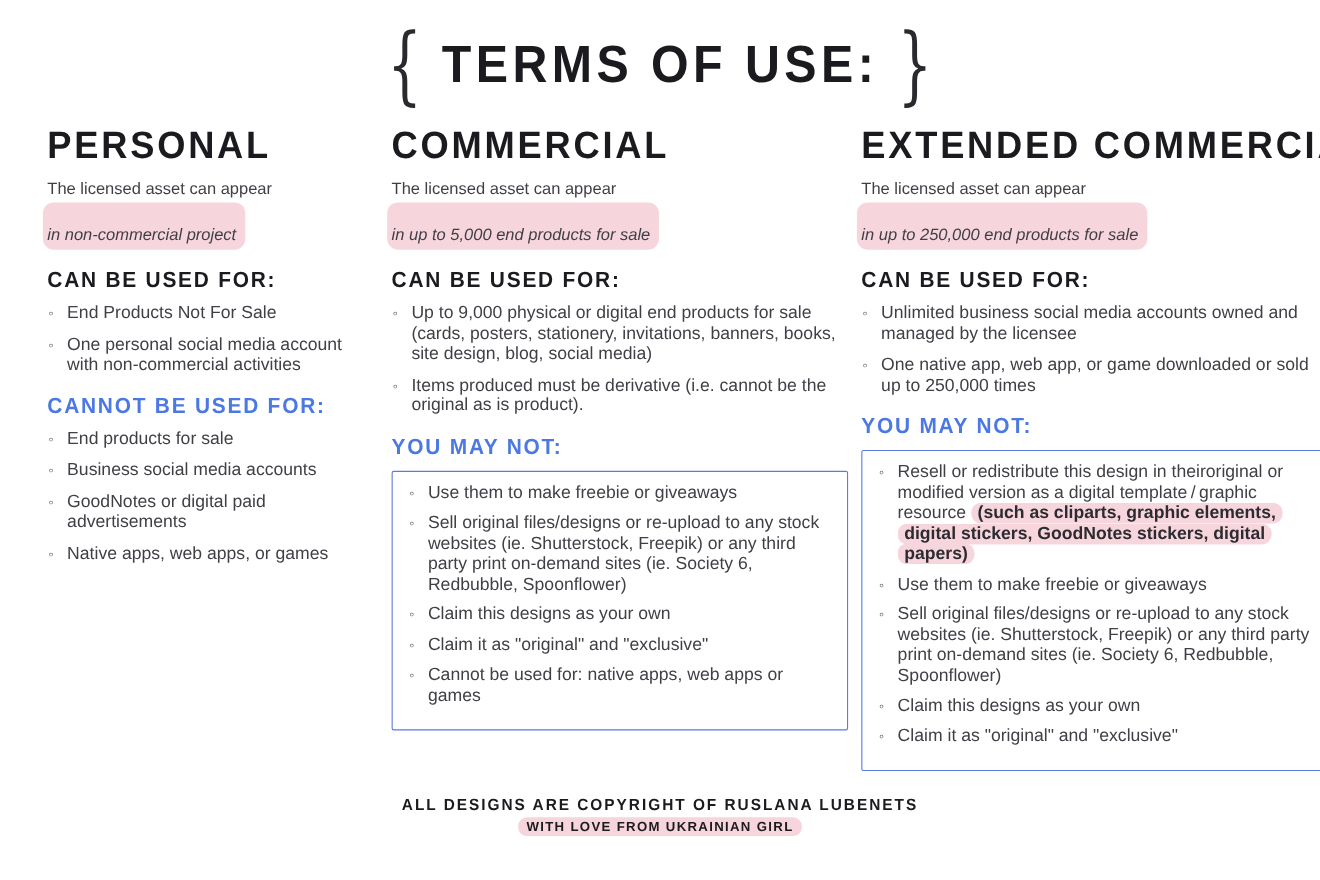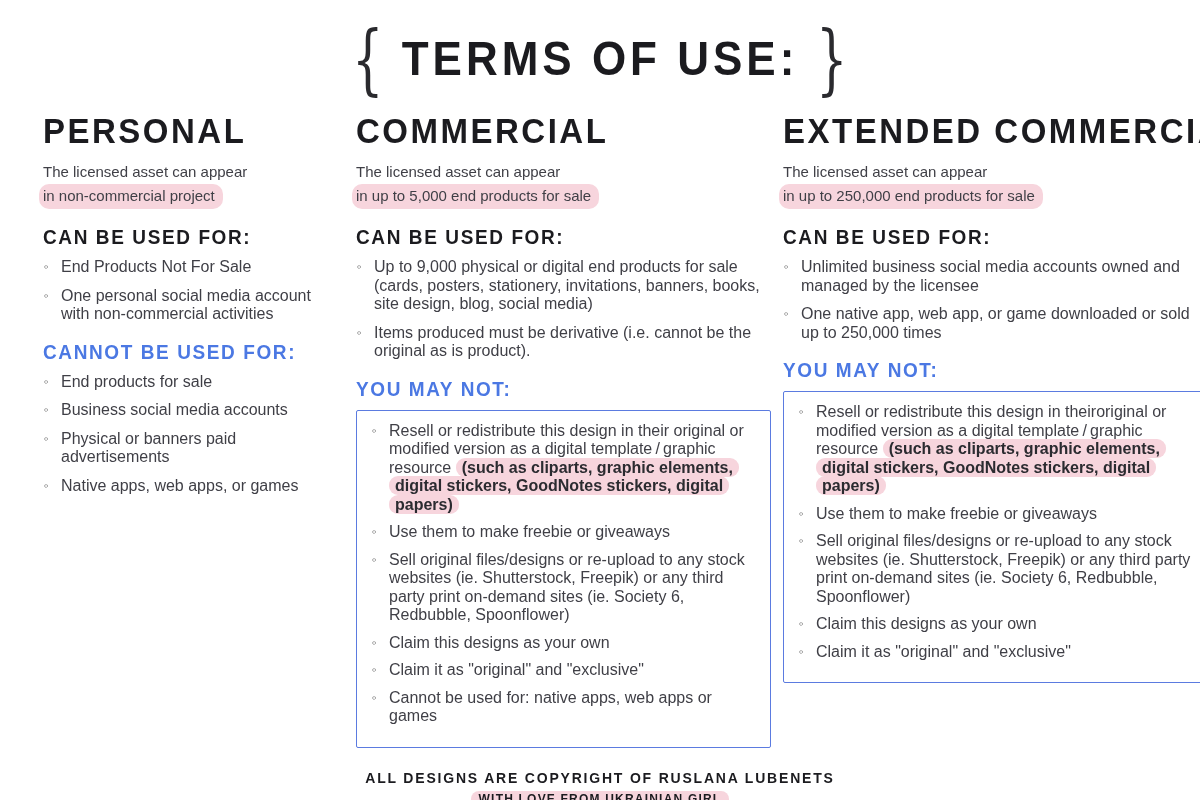--- a/index.html
+++ b/index.html
@@ -26,22 +26,22 @@
   .columns{display:flex;align-items:flex-start;padding-left:27px;margin-top:14px;}
   .col{flex:0 0 auto;}
   .col-personal{width:283px;margin-left:16px;}
   .col-commercial{width:415px;margin-left:30px;}
   .col-extended{width:428px;margin-left:12px;}
 
   .col-heading{font-size:33px;font-weight:700;letter-spacing:2.5px;color:var(--heading_text);
                transform:scaleY(1.05);transform-origin:left top;margin-bottom:12px;white-space:nowrap;}
 
   .intro{font-size:15px;line-height:20px;color:var(--body_text);margin-bottom:4px;}
-  .hl{background:var(--highlight_pink);border-radius:10px;padding:2px 8px 3px 4px;
-      display:inline-block;margin-left:-4px;margin-top:2px;}
+  .hl{background:var(--highlight_pink);border-radius:10px;padding:20px 8px 3px 4px;
+      display:inline-block;margin-left:-4px;margin-top:2px;font-style:italic;}
 
   .sec-heading{font-size:19px;font-weight:700;letter-spacing:1.6px;color:var(--heading_text);
                margin-top:17px;margin-bottom:10px;transform:scaleY(1.05);transform-origin:left top;white-space:nowrap;}
   .sec-heading.blue{color:var(--accent_blue);}
 
   ul.bullets{list-style:none;}
   ul.bullets li{position:relative;font-size:16px;line-height:18.5px;padding-left:18px;margin-bottom:10px;}
   ul.bullets li:last-child{margin-bottom:0;}
   ul.bullets li::before{content:"\25E6";position:absolute;left:1px;top:0;font-size:13px;color:#555;}
 
@@ -82,43 +82,39 @@
       </p>
       <h3 class="sec-heading">CAN BE USED FOR:</h3>
       <ul class="bullets">
         <li>End Products Not For Sale</li>
         <li>One personal social media account with non-commercial activities</li>
       </ul>
       <h3 class="sec-heading blue">CANNOT BE USED FOR:</h3>
       <ul class="bullets">
         <li>End products for sale</li>
         <li>Business social media accounts</li>
-        <li>Physical or banners paid advertisements</li>
+        <li>GoodNotes or digital paid advertisements</li>
         <li>Native apps, web apps, or games</li>
       </ul>
     </section>
 
     <section class="col col-commercial">
       <h2 class="col-heading">COMMERCIAL</h2>
       <p class="intro">
         <span>The licensed asset can appear</span><br>
         <span class="hl">in up to 5,000 end products for sale</span>
       </p>
       <h3 class="sec-heading">CAN BE USED FOR:</h3>
       <ul class="bullets">
         <li>Up to 9,000 physical or digital end products for sale (cards, posters, stationery, invitations, banners, books, site design, blog, social media)</li>
         <li>Items produced must be derivative (i.e. cannot be the original as is product).</li>
       </ul>
       <h3 class="sec-heading blue">YOU MAY NOT:</h3>
       <div class="maynot-box">
         <ul class="bullets">
-          <li>
-            <span>Resell or redistribute this design in their original or modified version as a digital template / graphic resource</span>
-            <span class="hl-bold">(such as cliparts,  graphic elements, digital stickers, GoodNotes stickers, digital papers)</span>
-          </li>
           <li>Use them to make freebie or giveaways</li>
           <li>Sell original files/designs or re-upload to any stock websites (ie. Shutterstock, Freepik) or any third party print on-demand sites (ie. Society 6, Redbubble, Spoonflower)</li>
           <li>Claim this designs as your own</li>
           <li>Claim it as "original" and "exclusive"</li>
           <li>Cannot be used for: native apps, web apps or games</li>
         </ul>
       </div>
     </section>
 
     <section class="col col-extended">

